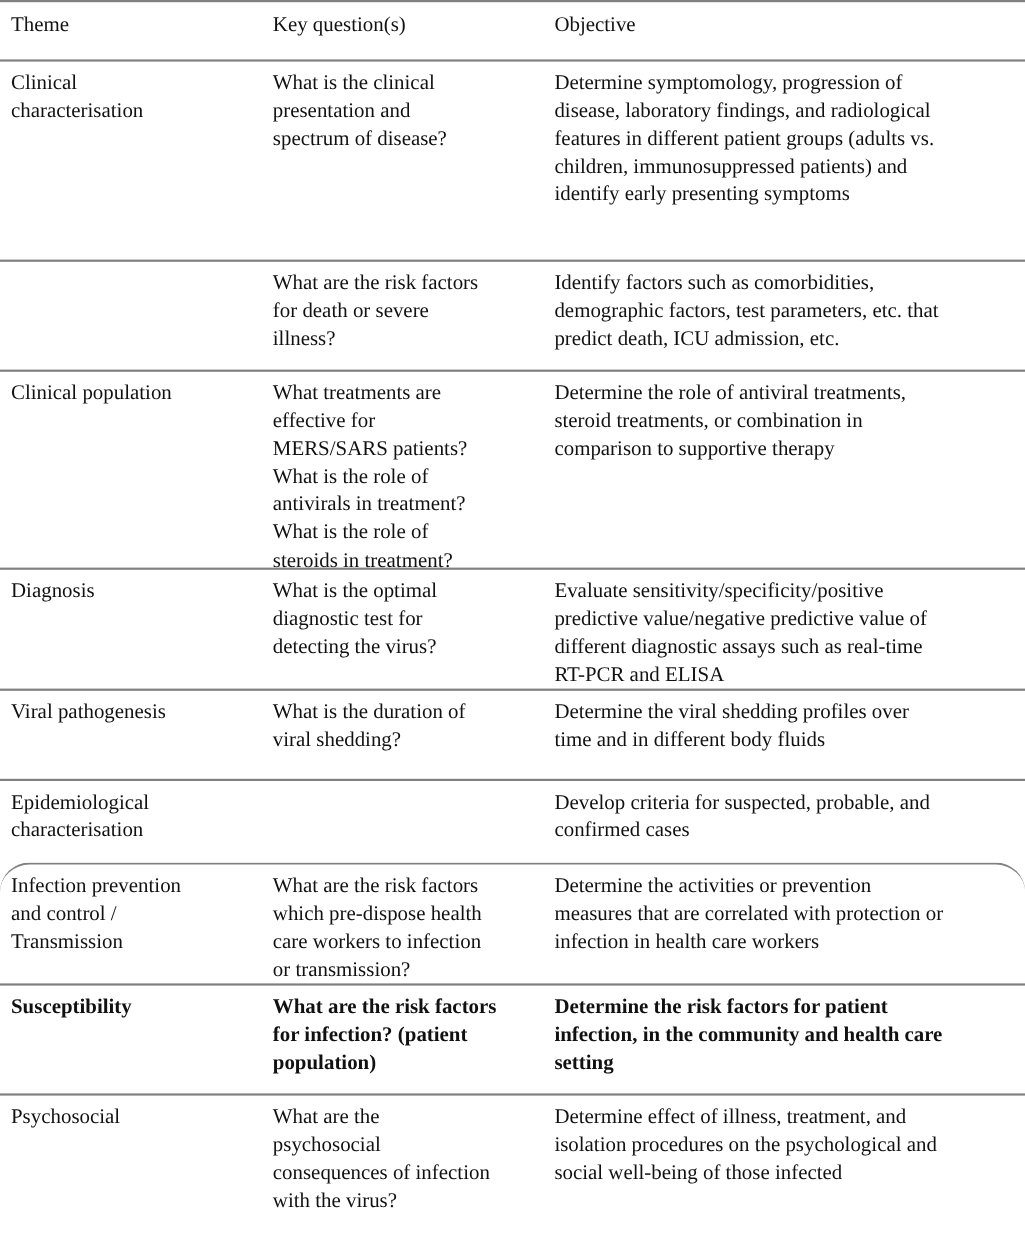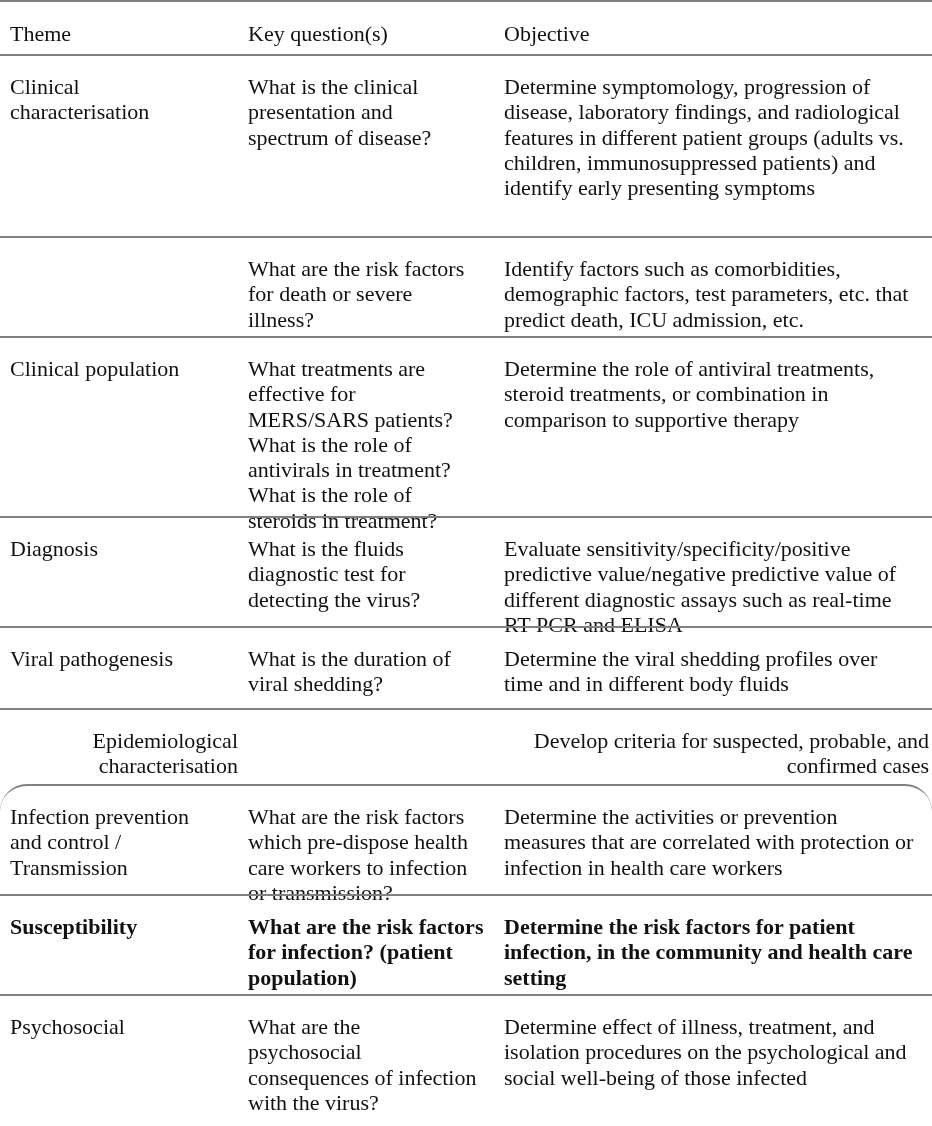--- a/index.html
+++ b/index.html
@@ -23,22 +23,22 @@
       position: absolute;
       left: 0;
       width: 932px;
       box-sizing: border-box;
     }
     .row.bordered {
       border-top: 2px solid #808080;
     }
     .cell {
       position: absolute;
-      top: 15px;
-      font-size: 22px;
+      top: 4px;
+      font-size: 19px;
       line-height: 25.3px;
       white-space: pre-line;
     }
     .c1 { left: 10px; width: 228px; }
     .c2 { left: 248px; width: 250px; }
     .c3 { left: 504px; width: 425px; }
     .row .cell { padding-top: 3px; }
     .row.header .cell { padding-top: 4px; }
   </style>
 </head>
@@ -83,38 +83,38 @@
 antivirals in treatment?
 What is the role of
 steroids in treatment?</div>
     <div class="cell c3">Determine the role of antiviral treatments,
 steroid treatments, or combination in
 comparison to supportive therapy</div>
   </div>
 
   <div class="row bordered" style="top:516px; height:112px;">
     <div class="cell c1">Diagnosis</div>
-    <div class="cell c2">What is the fluids
+    <div class="cell c2">What is the optimal
 diagnostic test for
 detecting the virus?</div>
     <div class="cell c3">Evaluate sensitivity/specificity/positive
 predictive value/negative predictive value of
 different diagnostic assays such as real-time
 RT-PCR and ELISA</div>
   </div>
 
   <div class="row bordered" style="top:626px; height:84px;">
     <div class="cell c1">Viral pathogenesis</div>
     <div class="cell c2">What is the duration of
 viral shedding?</div>
     <div class="cell c3">Determine the viral shedding profiles over
 time and in different body fluids</div>
   </div>
 
-  <div class="row bordered" style="top:708px; height:56px;text-align:right;">
+  <div class="row bordered" style="top:708px; height:56px;">
     <div class="cell c1">Epidemiological
 characterisation</div>
     <div class="cell c3">Develop criteria for suspected, probable, and
 confirmed cases</div>
   </div>
 
   <div class="row bordered" style="top:784px; height:125px;border-radius:27px;">
     <div class="cell c1">Infection prevention
 and control /
 Transmission</div>

